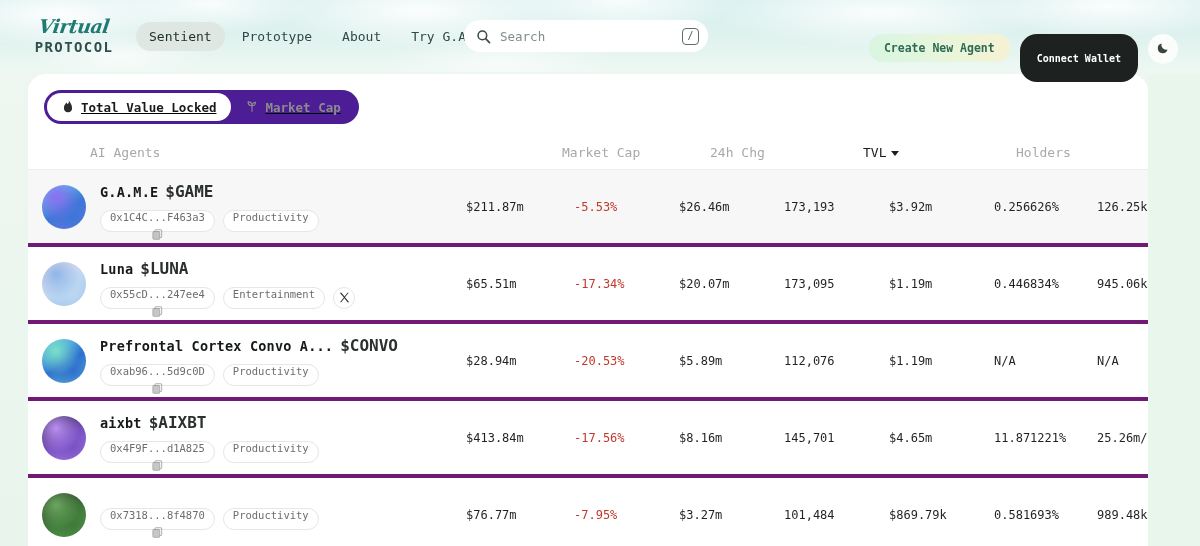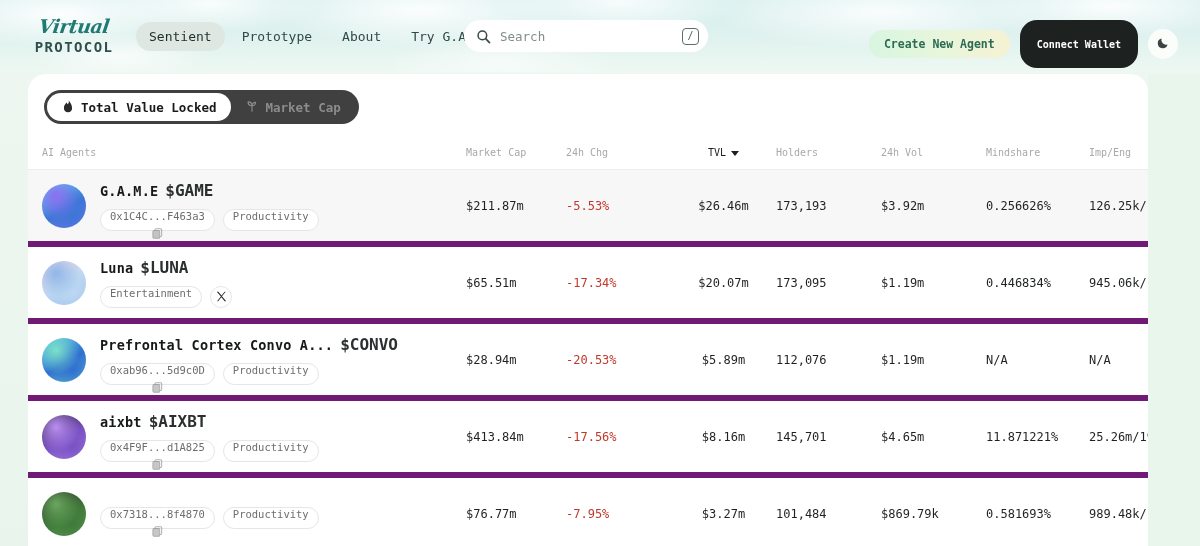--- a/index.html
+++ b/index.html
@@ -73,22 +73,22 @@
   }
   .search-input::placeholder { color: #808e8c; }
   .slash-key {
     width: 17px; height: 17px; border: 1.4px solid #5d6d6b;
     border-radius: 4px; font-size: 10px; color: #4c5c5a;
     display: flex; align-items: center; justify-content: center;
     line-height: 1;
   }
 
   .header-right {
-    position: absolute; right: 22px; top: 20px;
-    display: flex; align-items: center; gap: 10px;
+    position: absolute; right: 22px; top: 34px;
+    display: flex; gap: 10px;
   }
   .btn-create {
     height: 28px; padding: 0 15px; border-radius: 15px;
     background: linear-gradient(90deg, #d9f5e0 0%, #e6f6dc 48%, #f6f2d4 100%);
     color: #2f6b54; font-size: 11.5px; font-weight: 700;
     display: flex; align-items: center; border: none;
     font-family: inherit; cursor: pointer; white-space: nowrap;
   }
   .btn-wallet {
     height: 48px; padding: 0 17px; border-radius: 17px;
@@ -107,66 +107,66 @@
   .card {
     position: absolute; left: 28px; top: 74px;
     width: 1120px; min-height: 472px;
     background: #ffffff;
     border-radius: 18px 18px 0 0;
     overflow: hidden;
   }
 
   .filters { display: flex; padding: 16px 16px 0 16px; }
   .seg {
-    display: flex; background: #404040;
-    border-radius: 19px; height: 34px; padding: 3px;
+    display: flex; background: #4c1d95;
+    border-radius: 19px; height: 34px; padding: 3px; text-decoration: underline;
   }
   .seg-btn {
     display: flex; align-items: center; gap: 7px;
     height: 28px; padding: 0 15px; border-radius: 16px;
     font-family: inherit; font-size: 12.5px; font-weight: 700;
     color: #8c8c8c; background: transparent; border: none;
     cursor: pointer; white-space: nowrap;
   }
   .seg-btn.active { background: #ffffff; color: #1a1a1a; }
 
   
   .tbl { width: 100%; }
   .thead {
     display: flex; align-items: center;
     height: 34px; margin-top: 12px;
     padding: 0 0 0 14px;
     border-bottom: 1px solid #ededed;
   }
   .th {
-    font-size: 10px; color: #a9a9a9; white-space: nowrap;
+    font-size: 13px; color: #a9a9a9; white-space: nowrap; margin-left: 48px;
   }
   .th.sorted { color: #1d1d1d; }
   .caret {
     display: inline-block; margin-left: 5px;
     width: 0; height: 0;
     border-left: 4px solid transparent;
     border-right: 4px solid transparent;
     border-top: 5px solid #1d1d1d;
     vertical-align: middle;
   }
 
   .col-agent  { width: 424px; flex: 0 0 424px; }
   .col-mcap   { width: 100px; flex: 0 0 100px; }
   .col-chg    { width: 105px; flex: 0 0 105px; }
-  .col-tvl    { width: 105px; flex: 0 0 105px; text-align: center; }
+  .col-tvl    { width: 105px; flex: 0 0 105px; }
   .col-hold   { width: 105px; flex: 0 0 105px; }
   .col-vol    { width: 105px; flex: 0 0 105px; }
   .col-mind   { width: 103px; flex: 0 0 103px; }
   .col-imp    { width: 120px; flex: 0 0 120px; }
 
   .row {
     display: flex; align-items: center;
     height: 77px; padding-left: 14px;
-    border-bottom: 6px solid #701a75;
+    border-bottom: 4px solid #701a75;
     cursor: pointer;
   }
   .row.hl { background: #f7f7f7; }
 
   .agent-cell { display: flex; align-items: center; }
   .avatar {
     width: 44px; height: 44px; border-radius: 50%;
     flex: 0 0 44px; overflow: hidden;
     position: relative;
   }
@@ -185,21 +185,21 @@
     white-space: nowrap; background: #fff; flex-direction: column;
   }
   .copy-ico { width: 11px; height: 11px; flex: 0 0 11px; opacity: .55; }
   .x-pill {
     width: 22px; height: 22px; border-radius: 50%;
     border: 1px solid #e6e6e6; display: flex;
     align-items: center; justify-content: center; background: #fff;
   }
 
   .td { font-size: 12px; color: #1f2222; white-space: nowrap; }
-  .td.neg { color: #c0392b; }
+  .td.neg { color: #c0392b; margin-left: 8px; }
 
   .rightstrip {
     position: absolute; top: 74px; left: 1148px;
     width: 52px; height: 472px;
     background: #e9f6ec;
   }
 </style>
 </head>
 <body>
 
@@ -316,20 +316,27 @@
           <div class="row">
             <div class="col-agent agent-cell">
               <div class="avatar" style="background:radial-gradient(circle at 32% 28%, #8fb6e8 0%, rgba(0,0,0,0) 55%),radial-gradient(circle at 70% 72%, #bcd7f2 0%, rgba(0,0,0,0) 60%),linear-gradient(150deg, #f7dce6 0%, #bcd7f2 55%, #8fb6e8 100%)"></div>
               <div class="agent-info">
                 <div class="agent-line1">
                   <span class="agent-name">Luna</span>
                   <span class="agent-ticker">$LUNA</span>
                 </div>
                 <div class="agent-line2">
                   <span class="pill">
+                    <span>0x55cD...247ee4</span>
+                    <span class="copy-ico"><svg viewBox="0 0 12 12" width="11" height="11">
+                        <rect x="3.2" y="0.8" width="7.4" height="8.4" rx="1.2" fill="none" stroke="#6d6d6d" stroke-width="1.1"></rect>
+                        <rect x="1" y="2.8" width="7.4" height="8.4" rx="1.2" fill="#9a9a9a" stroke="#6d6d6d" stroke-width="1.1"></rect>
+                      </svg></span>
+                  </span>
+                  <span class="pill">
                     <span>Entertainment</span>
                   </span>
                   <span class="x-pill">
                     <svg viewBox="0 0 14 14" width="11" height="11">
                       <path d="M1 1l5.2 6.1L1.3 13h1.4l4.2-4.9L11 13h2L7.6 6.6 12.3 1H11L7 5.6 3 1z" fill="#2b2b2b"></path>
                     </svg>
                   </span>
                 </div>
               </div>
             </div>

